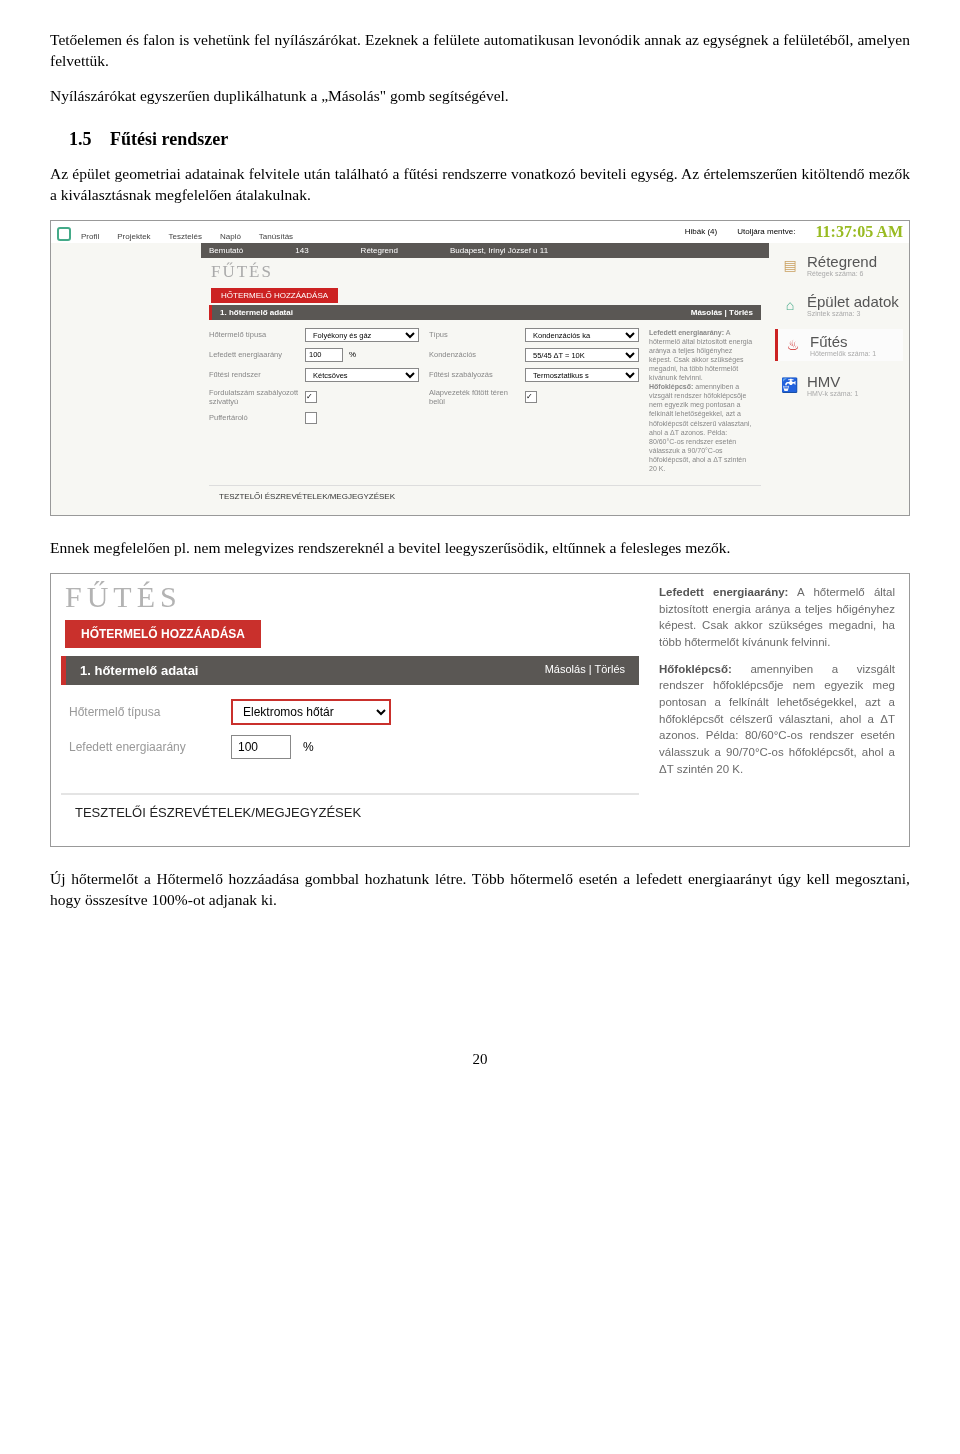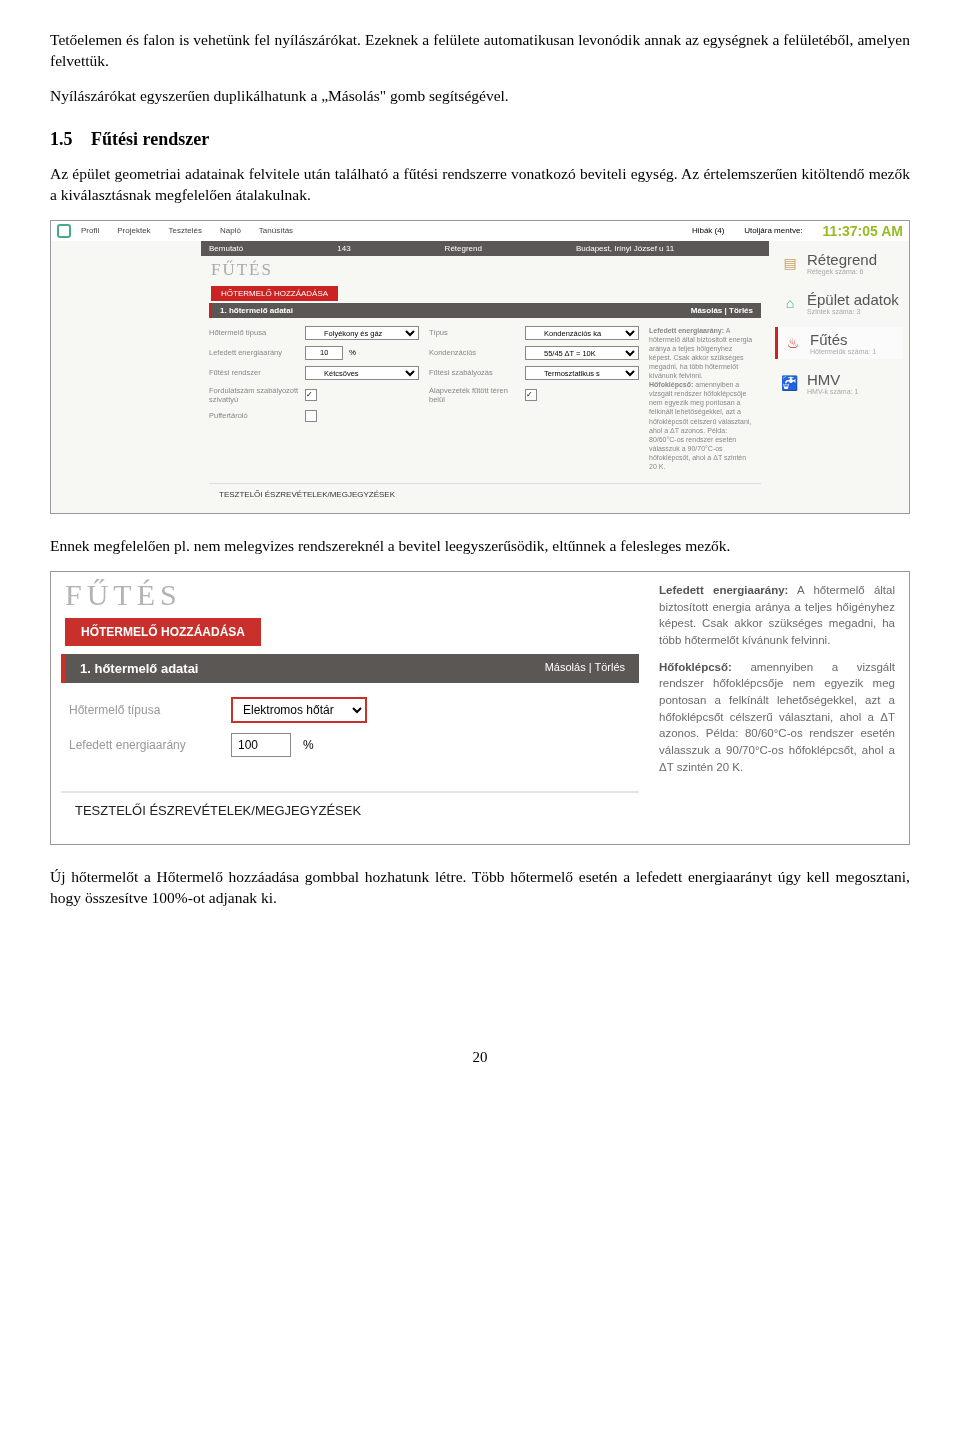--- a/index.html
+++ b/index.html
@@ -1,37 +1,37 @@
 <!DOCTYPE html>
 <html><head>
 <meta charset="utf-8">
 <style>
   * { box-sizing: border-box; margin: 0; padding: 0; }
   body { font-family: "Times New Roman", serif; font-size: 15.5px; background: #fff; width: 960px; margin: 0 auto; padding: 30px 50px 40px; color: #000; }
   .para { text-align: justify; line-height: 1.35; margin-bottom: 14px; }
   .heading { font-weight: bold; font-size: 18px; margin: 22px 0 14px; }
-  .heading .num { margin-right: 14px; }
+  .heading .num { margin-right: 14px; margin-left: 19px; }
   .screenshot { border: 1px solid #999; background: #f7f7f3; margin: 10px 0 22px; font-family: Arial, Helvetica, sans-serif; }
   .s1 { font-size: 8px; }
-  .s1-top { display: flex; align-items: center; padding: 2px 6px; background: #fff; }
+  .s1-top { display: flex; align-items: flex-end; padding: 2px 6px; background: #fff; }
   .s1-logo { width: 14px; height: 14px; border: 2px solid #4a8; border-radius: 3px; margin-right: 10px; }
   .s1-nav { display: flex; gap: 18px; color: #444; }
   .s1-right { margin-left: auto; display: flex; gap: 20px; align-items: center; }
-  .s1-time { font-size: 14px; color: #9b2; font-weight: bold; }
+  .s1-time { font-size: 16px; color: #9b2; font-weight: bold; font-family: Liberation Serif, serif; }
   .s1-body { display: flex; }
   .s1-main { flex: 1; padding: 0 0 0 150px; }
-  .s1-bar { background: #5a5754; color: #fff; padding: 3px 8px; display: flex; gap: 94px; }
+  .s1-bar { background: #5a5754; color: #fff; padding: 3px 8px; display: flex; gap: 52px; }
   .s1-title { font-family: "Times New Roman", serif; font-size: 17px; color: #aaa; padding: 4px 10px; letter-spacing: 2px; }
   .s1-add { background: #c22; color: #fff; padding: 3px 10px; margin: 2px 10px; display: inline-block; font-size: 8px; }
   .s1-sub { background: #5a5754; color: #fff; padding: 3px 8px; display: flex; justify-content: space-between; margin: 0 8px; border-left: 3px solid #c22; font-weight: bold; }
   .s1-form { display: flex; gap: 10px; padding: 8px; }
   .s1-col { flex: 0 0 210px; display: flex; flex-direction: column; gap: 6px; }
   .s1-row { display: flex; align-items: center; gap: 6px; }
   .s1-lbl { flex: 0 0 90px; color: #888; font-size: 7.5px; }
-  .s1-inp { flex: 1; border: 1px solid #888; background: #fff; padding: 1px 14px; font-size: 7.5px; height: 14px; }
+  .s1-inp { flex: 1; border: 1px solid #888; background: #fff; padding: 1px 3px; font-size: 7.5px; height: 14px; }
   .s1-inp-s { width: 38px; flex: none; }
   .s1-cb { width: 12px; height: 12px; border: 1px solid #888; background: #fff; }
   .s1-info { flex: 1; font-size: 7px; color: #888; line-height: 1.3; padding-right: 6px; }
   .s1-infob { font-weight: bold; }
   .s1-note { font-size: 8px; color: #333; padding: 6px 10px; margin: 4px 8px 8px; border-top: 1px solid #ddd; }
   .s1-side { width: 140px; padding: 6px; display: flex; flex-direction: column; gap: 8px; }
   .s1-card { display: flex; align-items: center; gap: 6px; padding: 4px; }
   .s1-card.active { border-left: 3px solid #c22; background: #fbfbfb; }
   .s1-ico { width: 22px; height: 22px; display: flex; align-items: center; justify-content: center; font-size: 14px; }
   .s1-ct { font-size: 15px; color: #555; }
@@ -39,21 +39,21 @@
   .s2 { font-family: Arial, sans-serif; font-size: 12px; border: 1px solid #999; margin: 10px 0 22px; }
   .s2-body { display: flex; }
   .s2-main { flex: 1; }
   .s2-title { font-family: "Times New Roman", serif; font-size: 30px; color: #b3b3b3; letter-spacing: 5px; padding: 6px 14px 2px; }
   .s2-add { background: #c9302c; color: #fff; padding: 7px 16px; margin: 4px 14px 8px; display: inline-block; font-size: 12px; font-weight: bold; }
   .s2-sub { background: #5a5754; color: #fff; padding: 7px 14px; display: flex; justify-content: space-between; margin: 0 10px; border-left: 5px solid #c9302c; font-weight: bold; font-size: 13px; }
   .s2-sub-r { font-weight: normal; font-size: 11px; }
   .s2-form { padding: 14px 18px 24px; }
   .s2-row { display: flex; align-items: center; gap: 12px; margin-bottom: 10px; }
   .s2-lbl { width: 150px; color: #999; font-size: 12px; }
-  .s2-inp { border: 2px solid #555; background: #fff; padding: 3px 6px; font-size: 12px; width: 136px; height: 26px; }
+  .s2-inp { border: 2px solid #555; background: #fff; padding: 3px 6px; font-size: 12px; width: 160px; height: 26px; }
   .s2-inp.red { border: 2px solid #c9302c; }
   .s2-inp-s { width: 60px; border: 1px solid #888; padding: 3px 6px; height: 24px; font-size: 12px; }
   .s2-note { font-size: 13px; color: #222; padding: 10px 14px 26px; border-top: 2px solid #e4e4e4; margin: 0 10px; }
   .s2-info { width: 260px; padding: 10px 14px 10px 10px; font-size: 11.5px; color: #6b6b6b; line-height: 1.45; text-align: justify; }
   .s2-info p { margin-bottom: 10px; }
   .s2-info b { color: #555; }
   .pagenum { text-align: center; font-size: 15px; margin-top: 140px; }
 </style>
 </head>
 <body>

